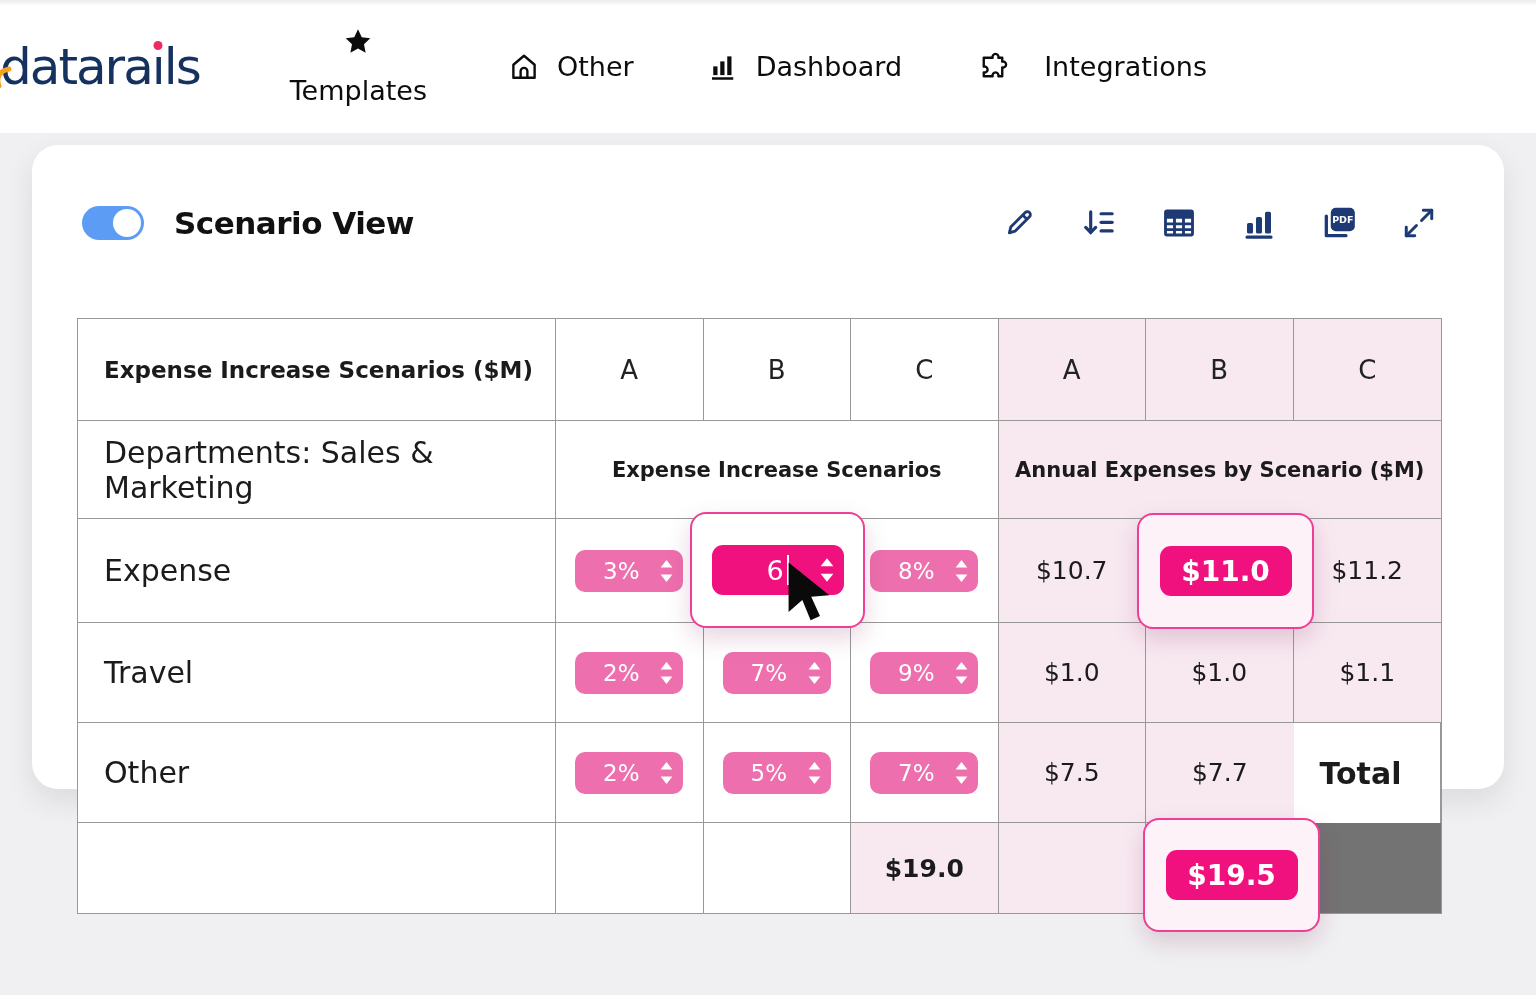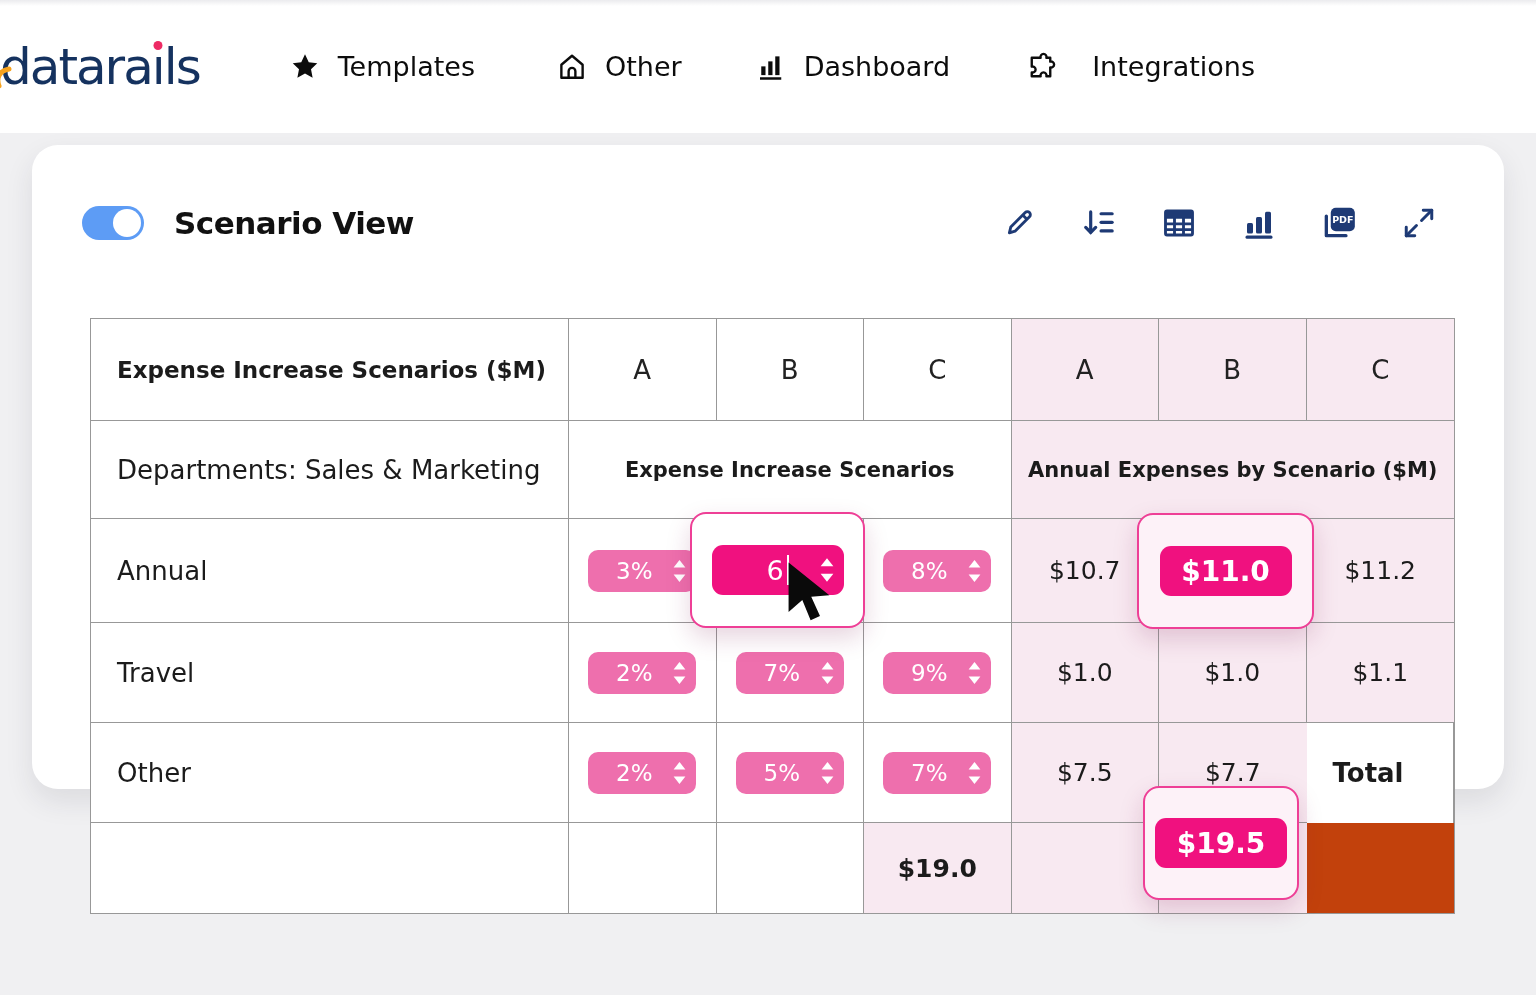--- a/index.html
+++ b/index.html
@@ -31,21 +31,21 @@
   .logo-i { position:relative; }
   .logo-i::after{
     content:''; position:absolute; width:9px; height:9px; border-radius:50%;
     background:#ed2a64; top:-1px; left:50%; transform:translateX(-50%);
   }
   .nav-item {
     display:flex; align-items:center; gap:18px;
     font-size:27px; font-weight:500; color:#0c0c0c; cursor:pointer;
   }
   .nav-item .nicon { display:flex; align-items:center; }
-  .ml-a{ margin-left:90px; } .ml-b{ margin-left:82px; } .ml-c{ margin-left:74px; } .ml-d{ margin-left:76px;gap:36px; }
+  .ml-a{ margin-left:90px;flex-direction:column; } .ml-b{ margin-left:82px; } .ml-c{ margin-left:74px; } .ml-d{ margin-left:76px;gap:36px; }
 
   
   .card {
     position:absolute; left:32px; top:145px; width:1472px; height:644px;
     background:#ffffff; border-radius:26px;
     box-shadow:0 12px 28px rgba(40,40,60,.10);
   }
   .card-head {
     position:absolute; left:50px; right:66px; top:56px; height:44px;
     display:flex; align-items:center;
@@ -57,36 +57,36 @@
   .toggle .knob{
     position:absolute; top:3px; right:3px; width:28px; height:28px;
     border-radius:50%; background:#ffffff;
   }
   .card-title { margin-left:30px; font-size:31px; font-weight:700; color:#111; letter-spacing:-.5px; }
   .toolbar { margin-left:auto; display:flex; align-items:center; gap:42px;justify-content:space-between; }
   .tb-icon { width:38px; height:38px; display:flex; align-items:center; justify-content:center; cursor:pointer; }
 
   
   .tbl {
-    position:absolute; left:58px; top:173px;
+    position:absolute; left:45px; top:173px;
     display:grid;
     grid-template-columns:478px repeat(6,147.5px);
     grid-template-rows:102px 98px 104px 100px 100px 90px;
     border:1.5px solid #989898;
-    background:#c2410c;
+    background:#737373;
   }
   .cell {
     border-right:1.5px solid #989898; border-bottom:1.5px solid #989898;
     background:#fff; display:flex; align-items:center; justify-content:center;
     font-size:25px; color:#1b1b1b;
   }
   .cell.cR { border-right:none; }
   .cell.cB { border-bottom:none; }
   .cell.pink { background:#f8e9f1; }
-  .cell.lbl { justify-content:flex-start; padding-left:26px; font-size:26px; }
+  .cell.lbl { justify-content:flex-start; padding-left:26px; font-size:30px; }
   .cell.hdr { font-weight:700; font-size:23px; }
   .cell.letter { font-size:26px; color:#222; }
   .cell.group { font-weight:700; font-size:21px; }
   .cell.span3 { grid-column:span 3; }
   .cell.bold { font-weight:700; }
 
   
   .pill {
     width:108px; height:42px; border-radius:10px; background:#ee6fad;
     color:#fff; font-size:23px; font-weight:500;
@@ -236,21 +236,21 @@
     <div class="cell letter">B</div>
     <div class="cell letter">C</div>
     <div class="cell letter pink">A</div>
     <div class="cell letter pink">B</div>
     <div class="cell letter pink cR">C</div>
 
     <div class="cell lbl">Departments: Sales &amp; Marketing</div>
     <div class="cell group span3">Expense Increase Scenarios</div>
     <div class="cell group span3 pink cR">Annual Expenses by Scenario ($M)</div>
 
-    <div class="cell lbl">Annual</div>
+    <div class="cell lbl">Expense</div>
     <div class="cell">
       <div class="pill">
         <span class="pill-txt">3%</span>
         <span class="spinner">
             <svg width="13" height="22" viewBox="0 0 13 22">
               <path d="M6.5 0 L12.4 7.5 H0.6 Z" fill="#fff"></path>
               <path d="M6.5 22 L12.4 14.5 H0.6 Z" fill="#fff"></path>
             </svg>
           </span>
       </div>
@@ -366,21 +366,21 @@
           <path d="M6.5 22 L12.4 14.5 H0.6 Z" fill="#fff"></path>
         </svg>
       </span>
   </div>
 </div>
 
 <div class="popup rose" style="left:1137px; top:513px; width:177px; height:116px;">
   <div class="popup-pill value">$11.0</div>
 </div>
 
-<div class="popup rose" style="left:1143px; top:786px; width:156px; height:114px;">
+<div class="popup rose" style="left:1143px; top:818px; width:177px; height:114px;">
   <div class="popup-pill value">$19.5</div>
 </div>
 
 <div class="cursor" style="left:784px; top:560px;">
   <svg width="52" height="68" viewBox="0 0 25 32">
       <path d="M2.2 0.8 L2.2 24.6 L8.8 18.9 L12.8 28.6 L17.3 26.6 L13.1 17.3 L21.8 16.6 Z" fill="#0a0a0a"></path>
     </svg>
 </div>
 
 </body></html>

